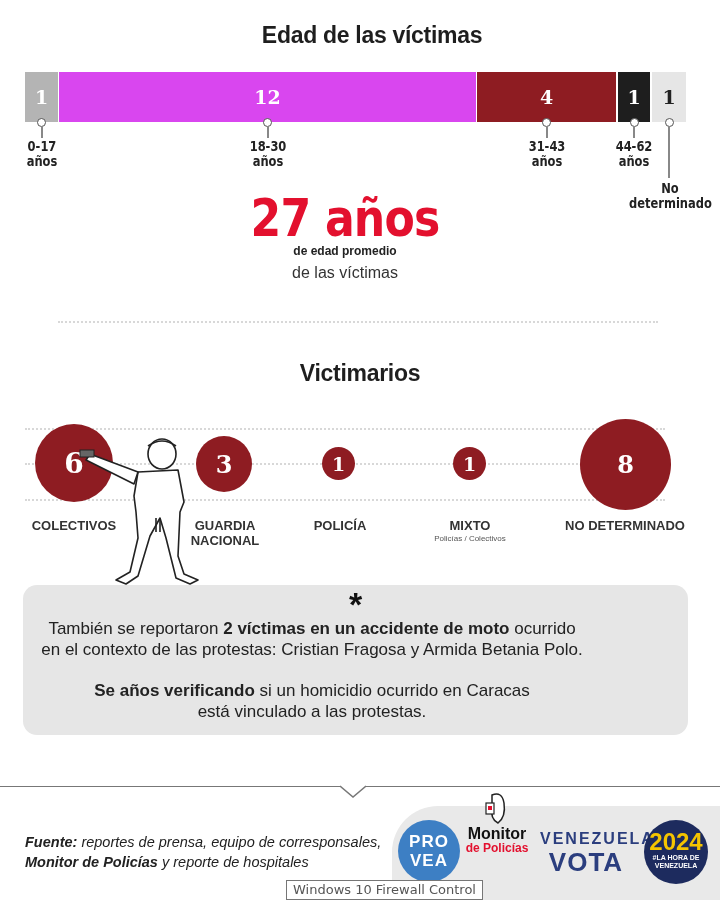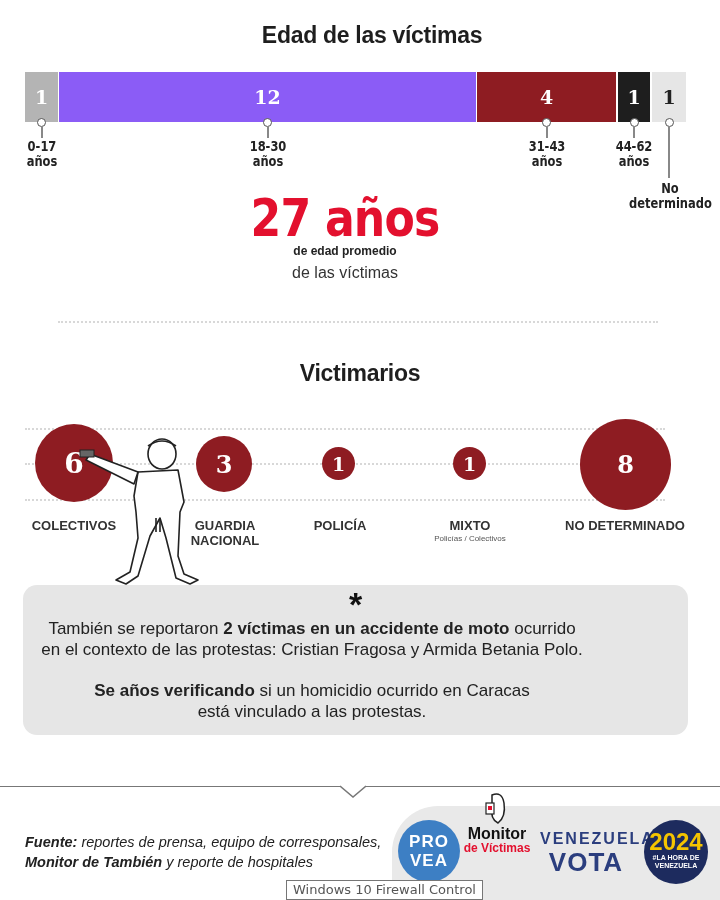--- a/index.html
+++ b/index.html
@@ -52,21 +52,21 @@
 </head>
 <body>
 
 <div class="h-title" style="top:22px;padding-left:24px;">Edad de las víctimas</div>
 
 <div>
   <div class="bar" style="left:25px; width:33px; background:#b4b4b4; color:#fff;">
     <span>1</span>
       <span class="dot"></span>
   </div>
-  <div class="bar" style="left:59px; width:417px; background:#8b5cf6; color:#fff;">
+  <div class="bar" style="left:59px; width:417px; background:#d946ef; color:#fff;">
     <span>12</span>
       <span class="dot"></span>
   </div>
   <div class="bar" style="left:477px; width:139px; background:#8e1c22; color:#fff;">
     <span>4</span>
       <span class="dot"></span>
   </div>
   <div class="bar" style="left:618px; width:32px; background:#1e1e1e; color:#fff;">
     <span>1</span>
       <span class="dot"></span>
@@ -165,36 +165,36 @@
   </p>
 </div>
 
 <div class="divider"></div>
 <svg class="abs" style="left:340px; top:785px;" width="26" height="14" viewBox="0 0 26 14">
   <path d="M0 1 L13 12 L26 1" fill="#fff" stroke="#777" stroke-width="1.5"></path>
 </svg>
 
 <div class="src">
   <b>Fuente:</b><span> reportes de prensa, equipo de corresponsales,</span><br>
-  <b>Monitor de También</b><span> y reporte de hospitales</span>
+  <b>Monitor de Policías</b><span> y reporte de hospitales</span>
 </div>
 
 <div class="logos"></div>
 <div class="provea">
   <div>PRO</div>
     <div>VEA</div>
 </div>
 <div class="monitor">
   <svg class="abs" style="left:22px; top:0;" width="26" height="36" viewBox="0 0 26 36">
     <path d="M8 6 Q18 2 20 14 Q22 28 14 34 Q6 30 8 18 Z" fill="#fff" stroke="#222" stroke-width="1.5"></path>
     <rect x="2" y="14" width="8" height="11" fill="#fff" stroke="#222" stroke-width="1.2"></rect>
     <rect x="4" y="17" width="4" height="4" fill="#e3102e"></rect>
   </svg>
   <div class="m1">Monitor</div>
-  <div class="m2">de Víctimas</div>
+  <div class="m2">de Policías</div>
 </div>
 <div class="vv">
   <div class="v1">VENEZUELA</div>
   <div class="v2">VOTA</div>
 </div>
 <div class="hora">
   <div class="y">2024</div>
   <div class="t">#LA HORA DE VENEZUELA</div>
 </div>
 

